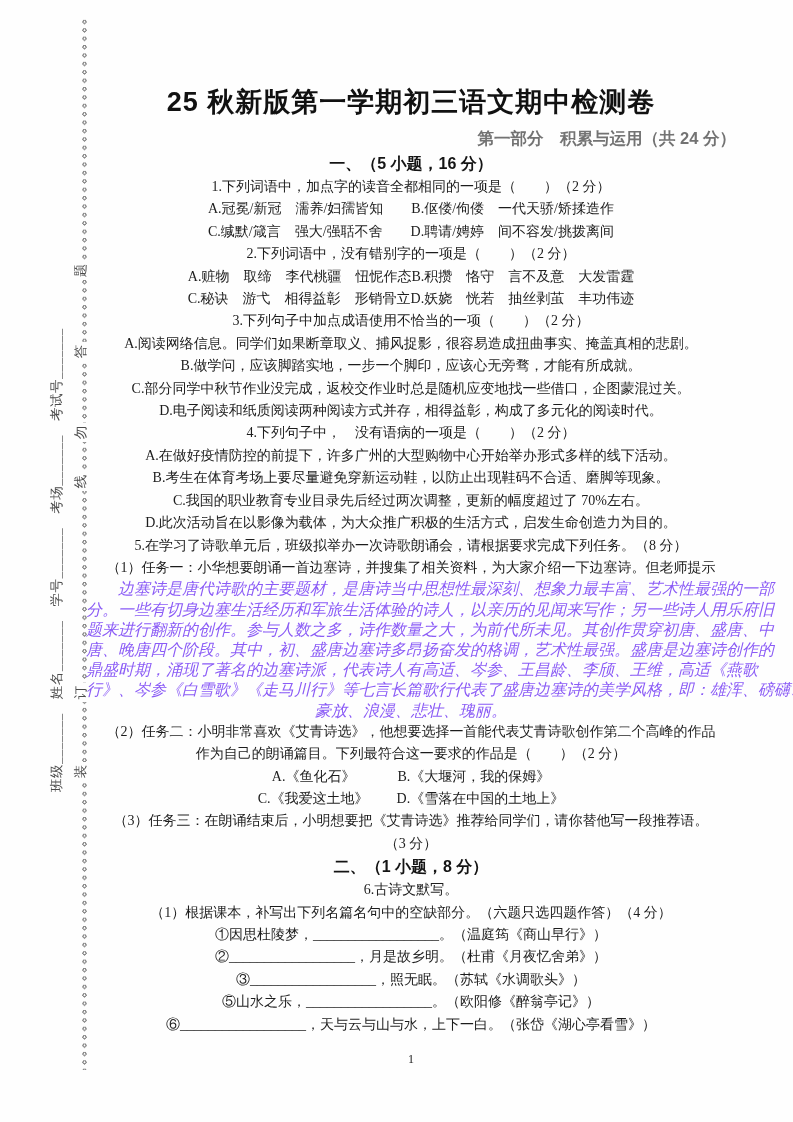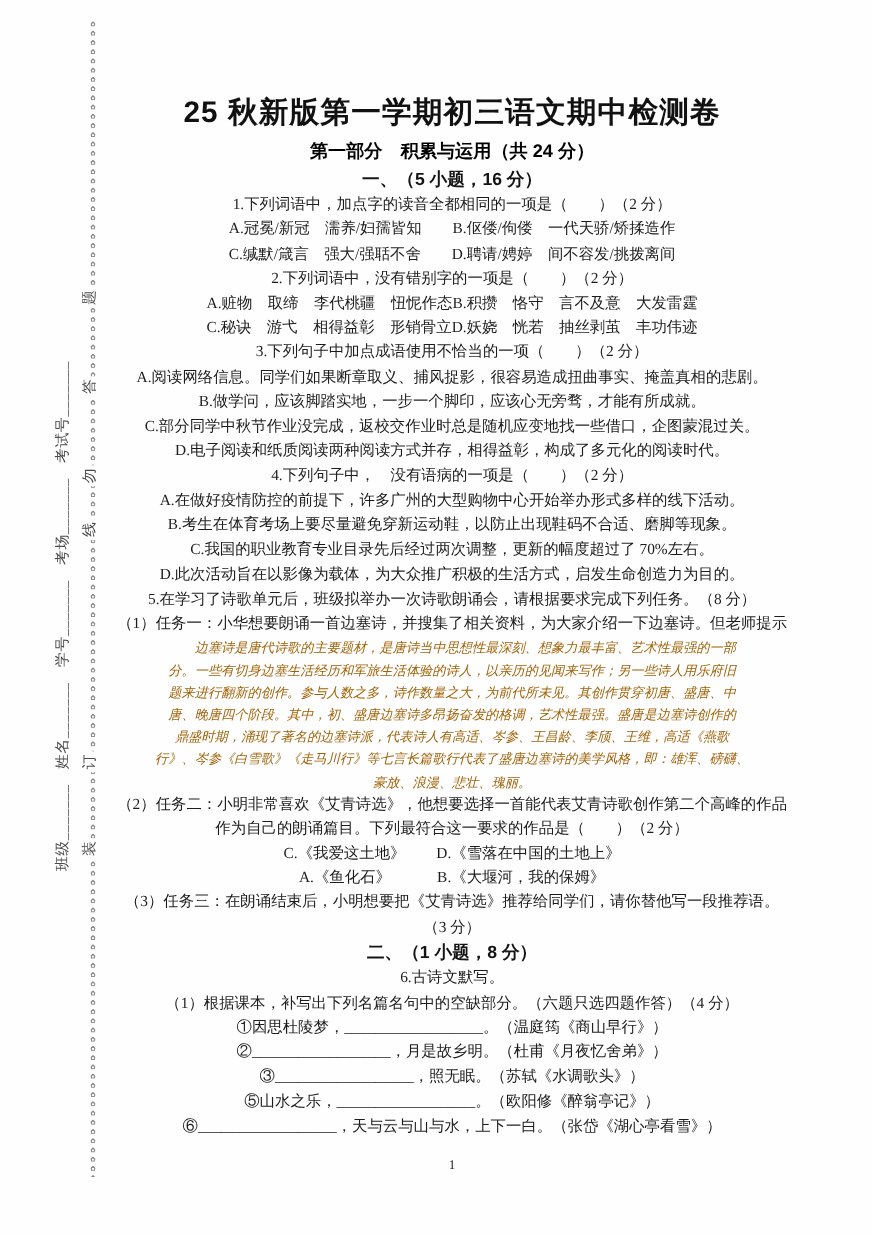--- a/index.html
+++ b/index.html
@@ -51,31 +51,31 @@
   .content { position: absolute; left: 86px; top: 84px; width: 650px; }
   .title {
     font-family: "Liberation Sans", "DejaVu Sans", sans-serif;
     font-weight: bold; font-size: 27px; line-height: 36px;
     text-align: center; color: #111; white-space: nowrap;
     margin-bottom: 7px; letter-spacing: 1px;
   }
   .part-heading {
     font-family: "Liberation Sans", "DejaVu Sans", sans-serif;
     font-weight: bold; font-size: 16.5px; line-height: 23px;
-    text-align: center; color: #000000; white-space: nowrap;
+    text-align: right; color: #737373; white-space: nowrap;
   }
   .blocks { margin-top: 2px; text-align: center; }
   .blocks > div { white-space: nowrap; }
   .section {
     font-family: "Liberation Sans", "DejaVu Sans", sans-serif;
     font-weight: bold; font-size: 16px; line-height: 24px; color: #141414;
   }
   .body { font-size: 14px; line-height: 22.4px; }
   .kaiti, .kaiti-first {
-    font-style: italic; font-size: 12px; line-height: 20.2px; color: #a16207;
+    font-style: italic; font-size: 16px; line-height: 20.2px; color: #8b5cf6;
   }
   .kaiti-first { text-indent: 2em; }
   .page-number {
     text-align: center; font-size: 12px; color: #222;
     margin-top: 16px;
     font-family: "Liberation Serif", "DejaVu Serif", serif;
   }
 </style>
 </head>
 <body>
@@ -123,22 +123,22 @@
         <div class="body">（1）任务一：小华想要朗诵一首边塞诗，并搜集了相关资料，为大家介绍一下边塞诗。但老师提示</div>
         <div class="kaiti-first">边塞诗是唐代诗歌的主要题材，是唐诗当中思想性最深刻、想象力最丰富、艺术性最强的一部</div>
         <div class="kaiti">分。一些有切身边塞生活经历和军旅生活体验的诗人，以亲历的见闻来写作；另一些诗人用乐府旧</div>
         <div class="kaiti">题来进行翻新的创作。参与人数之多，诗作数量之大，为前代所未见。其创作贯穿初唐、盛唐、中</div>
         <div class="kaiti">唐、晚唐四个阶段。其中，初、盛唐边塞诗多昂扬奋发的格调，艺术性最强。盛唐是边塞诗创作的</div>
         <div class="kaiti">鼎盛时期，涌现了著名的边塞诗派，代表诗人有高适、岑参、王昌龄、李颀、王维，高适《燕歌</div>
         <div class="kaiti">行》、岑参《白雪歌》《走马川行》等七言长篇歌行代表了盛唐边塞诗的美学风格，即：雄浑、磅礴、</div>
         <div class="kaiti">豪放、浪漫、悲壮、瑰丽。</div>
         <div class="body">（2）任务二：小明非常喜欢《艾青诗选》，他想要选择一首能代表艾青诗歌创作第二个高峰的作品</div>
         <div class="body">作为自己的朗诵篇目。下列最符合这一要求的作品是（　　）（2 分）</div>
+        <div class="body">A.《鱼化石》　　　B.《大堰河，我的保姆》</div>
         <div class="body">C.《我爱这土地》　　D.《雪落在中国的土地上》</div>
-        <div class="body">A.《鱼化石》　　　B.《大堰河，我的保姆》</div>
         <div class="body">（3）任务三：在朗诵结束后，小明想要把《艾青诗选》推荐给同学们，请你替他写一段推荐语。</div>
         <div class="body">（3 分）</div>
         <div class="section">二、（1 小题，8 分）</div>
         <div class="body">6.古诗文默写。</div>
         <div class="body">（1）根据课本，补写出下列名篇名句中的空缺部分。（六题只选四题作答）（4 分）</div>
         <div class="body">①因思杜陵梦，__________________。（温庭筠《商山早行》）</div>
         <div class="body">②__________________，月是故乡明。（杜甫《月夜忆舍弟》）</div>
         <div class="body">③__________________，照无眠。（苏轼《水调歌头》）</div>
         <div class="body">⑤山水之乐，__________________。（欧阳修《醉翁亭记》）</div>
         <div class="body">⑥__________________，天与云与山与水，上下一白。（张岱《湖心亭看雪》）</div>

